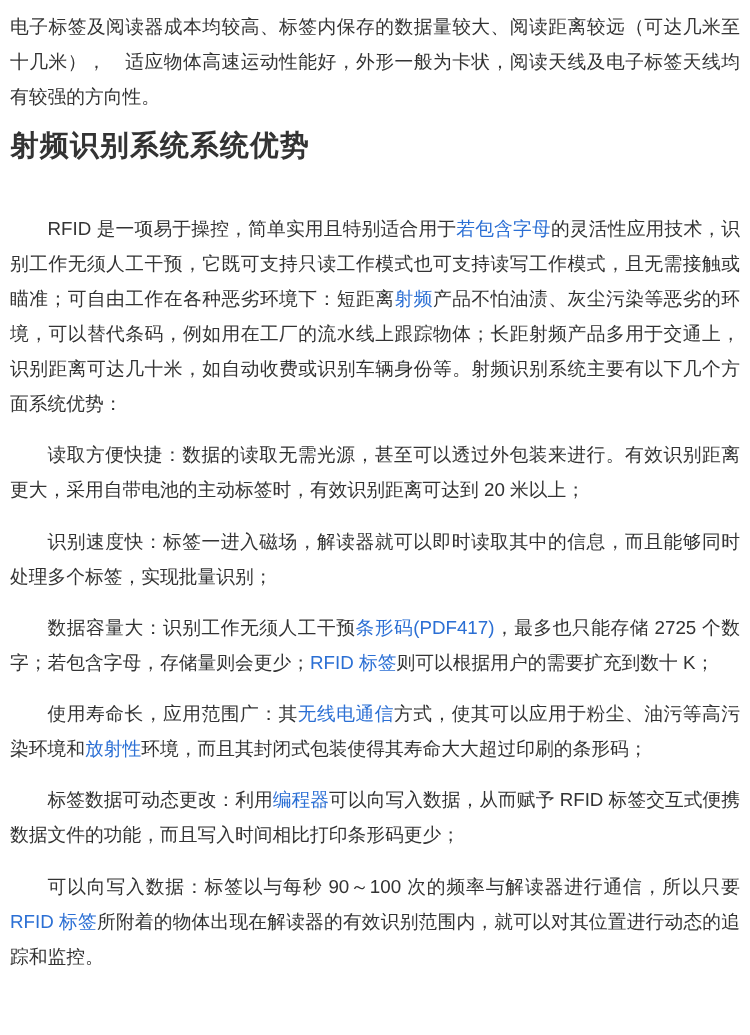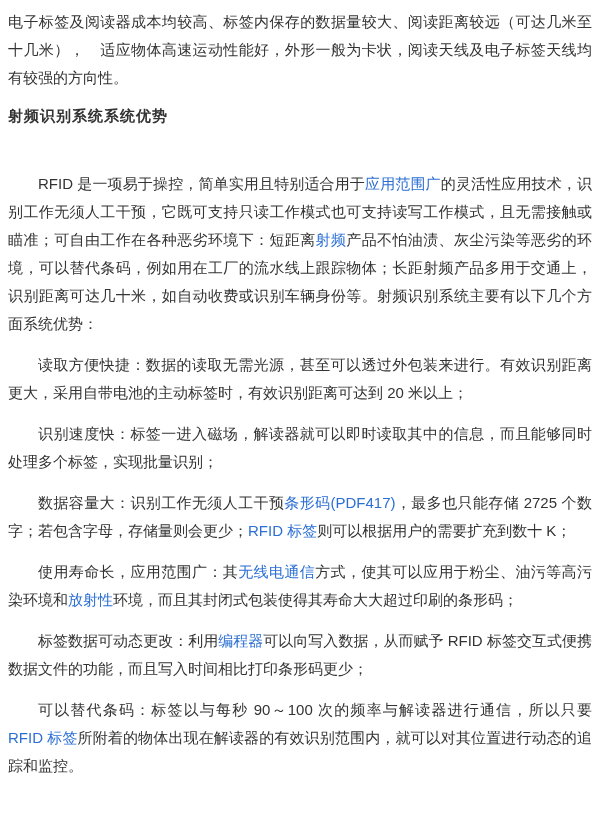--- a/index.html
+++ b/index.html
@@ -12,21 +12,21 @@
     line-height: 28px;
     color: var(--text-color, #333333);
   }
   .para {
     margin: 0 0 13px 0;
     text-align: justify;
   }
   .para.indent { text-indent: 2em; }
   .para.no-gap { margin-bottom: 0; }
   h2.doc-heading {
-    font-size: 15px;
+    font-size: 23px;
     line-height: 32px;
     font-weight: 700;
     color: var(--heading-color, #333333);
     margin: 8px 0 38px 0;
     letter-spacing: 1px;
   }
   .seg-text { font-weight: 400; }
   .seg-bold { font-weight: 400; }
   a.seg-link {
     color: var(--link-color, #2b6fd4);
@@ -34,21 +34,21 @@
     cursor: pointer;
   }
 </style>
 </head>
 <body style="background: rgb(255, 255, 255);">
 
 <div>
   <p id="intro" class="para no-gap"><span class="seg-text">电子标签及阅读器成本均较高、标签内保存的数据量较大、阅读距离较远（可达几米至十几米），　适应物体高速运动性能好，外形一般为卡状，阅读天线及电子标签天线均有较强的方向性。</span></p>
   <h2 class="doc-heading">射频识别系统系统优势</h2>
   <div id="paras">
-      <p class="para indent"><span class="seg-text">RFID 是一项易于操控，简单实用且特别适合用于</span><a class="seg-link" href="#">应用范围广</a><span class="seg-text">的灵活性应用技术，识别工作无须人工干预，它既可支持只读工作模式也可支持读写工作模式，且无需接触或瞄准；可自由工作在各种恶劣环境下：短距离</span><a class="seg-link" href="#">射频</a><span class="seg-text">产品不怕油渍、灰尘污染等恶劣的环境，可以替代条码，例如用在工厂的流水线上跟踪物体；长距射频产品多用于交通上，识别距离可达几十米，如自动收费或识别车辆身份等。射频识别系统主要有以下几个方面系统优势：</span></p>
+      <p class="para indent"><span class="seg-text">RFID 是一项易于操控，简单实用且特别适合用于</span><a class="seg-link" href="#">若包含字母</a><span class="seg-text">的灵活性应用技术，识别工作无须人工干预，它既可支持只读工作模式也可支持读写工作模式，且无需接触或瞄准；可自由工作在各种恶劣环境下：短距离</span><a class="seg-link" href="#">射频</a><span class="seg-text">产品不怕油渍、灰尘污染等恶劣的环境，可以替代条码，例如用在工厂的流水线上跟踪物体；长距射频产品多用于交通上，识别距离可达几十米，如自动收费或识别车辆身份等。射频识别系统主要有以下几个方面系统优势：</span></p>
       <p class="para indent"><span class="seg-text">读取方便快捷：数据的读取无需光源，甚至可以透过外包装来进行。有效识别距离更大，采用自带电池的主动标签时，有效识别距离可达到 20 米以上；</span></p>
       <p class="para indent"><span class="seg-bold">识别速度快：</span><span class="seg-text">标签一进入磁场，解读器就可以即时读取其中的信息，而且能够同时处理多个标签，实现批量识别；</span></p>
       <p class="para indent"><span class="seg-bold">数据容量大：</span><span class="seg-text">识别工作无须人工干预</span><a class="seg-link" href="#">条形码</a><a class="seg-link" href="#">(PDF417)</a><span class="seg-text">，最多也只能存储 2725 个数字；若包含字母，存储量则会更少；</span><a class="seg-link" href="#">RFID 标签</a><span class="seg-text">则可以根据用户的需要扩充到数十 K；</span></p>
       <p class="para indent"><span class="seg-bold">使用寿命长，应用范围广：</span><span class="seg-text">其</span><a class="seg-link" href="#">无线电通信</a><span class="seg-text">方式，使其可以应用于粉尘、油污等高污染环境和</span><a class="seg-link" href="#">放射性</a><span class="seg-text">环境，而且其封闭式包装使得其寿命大大超过印刷的条形码；</span></p>
       <p class="para indent"><span class="seg-bold">标签数据可动态更改：</span><span class="seg-text">利用</span><a class="seg-link" href="#">编程器</a><span class="seg-text">可以向写入数据，从而赋予 RFID 标签交互式便携数据文件的功能，而且写入时间相比打印条形码更少；</span></p>
-      <p class="para indent"><span class="seg-bold">可以替代条码：</span><span class="seg-text">标签以与每秒 90～100 次的频率与解读器进行通信，所以只要 </span><a class="seg-link" href="#">RFID 标签</a><span class="seg-text">所附着的物体出现在解读器的有效识别范围内，就可以对其位置进行动态的追踪和监控。</span></p>
+      <p class="para indent"><span class="seg-bold">可以向写入数据：</span><span class="seg-text">标签以与每秒 90～100 次的频率与解读器进行通信，所以只要 </span><a class="seg-link" href="#">RFID 标签</a><span class="seg-text">所附着的物体出现在解读器的有效识别范围内，就可以对其位置进行动态的追踪和监控。</span></p>
     </div>
 </div>
 
 </body></html>

